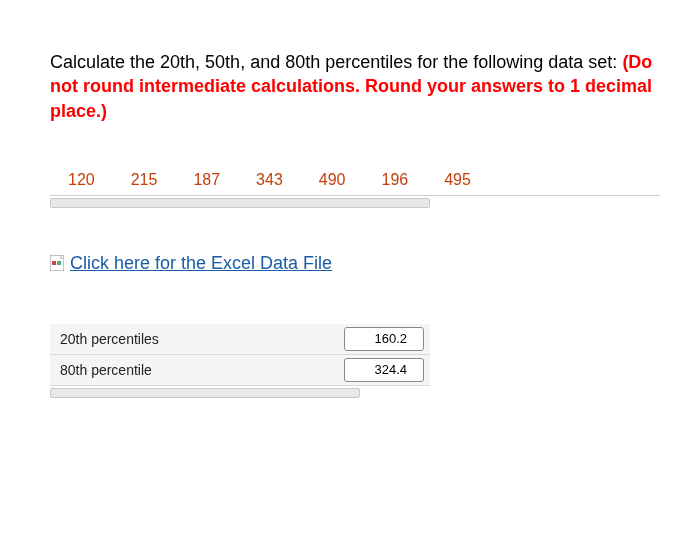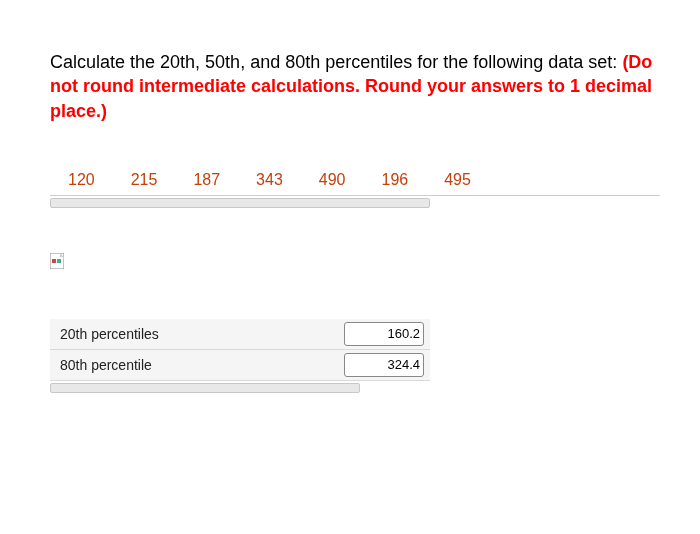--- a/index.html
+++ b/index.html
@@ -89,21 +89,21 @@
       padding: 3px 6px;
     }
     .answer-input {
       width: 80px;
       height: 24px;
       border: 1px solid #888;
       border-radius: 3px;
       background: #fff;
       font-size: 13px;
       text-align: right;
-      padding: 2px 3px;
+      padding: 2px 16px;
       font-family: Arial, sans-serif;
     }
     .scrollbar-bot2 {
       height: 10px;
       width: 310px;
       background: #e8e8e8;
       border: 1px solid #c8c8c8;
       border-radius: 2px;
       margin-top: 2px;
     }
@@ -128,20 +128,21 @@
   <div class="scrollbar-bot"></div>
 </div>
 
 <div class="excel-link-row">
   <svg class="excel-icon" viewBox="0 0 14 16">
     <rect x="0" y="0" width="14" height="16" fill="#fff" stroke="#888" stroke-width="1"></rect>
     <polygon points="10,0 14,4 10,4" fill="#ccc"></polygon>
     <rect x="2" y="6" width="4" height="4" fill="#c44"></rect>
     <rect x="7" y="6" width="4" height="4" fill="#4a8"></rect>
   </svg>
+  <span class="excel-link">Click here for the Excel Data File</span>
 </div>
 
 <table class="answers-table">
   <tbody>
       <tr>
     <td class="label-cell">20th percentiles</td>
     <td class="input-cell">
       <input class="answer-input" type="text" value="160.2" style="">
     </td>
   </tr>

